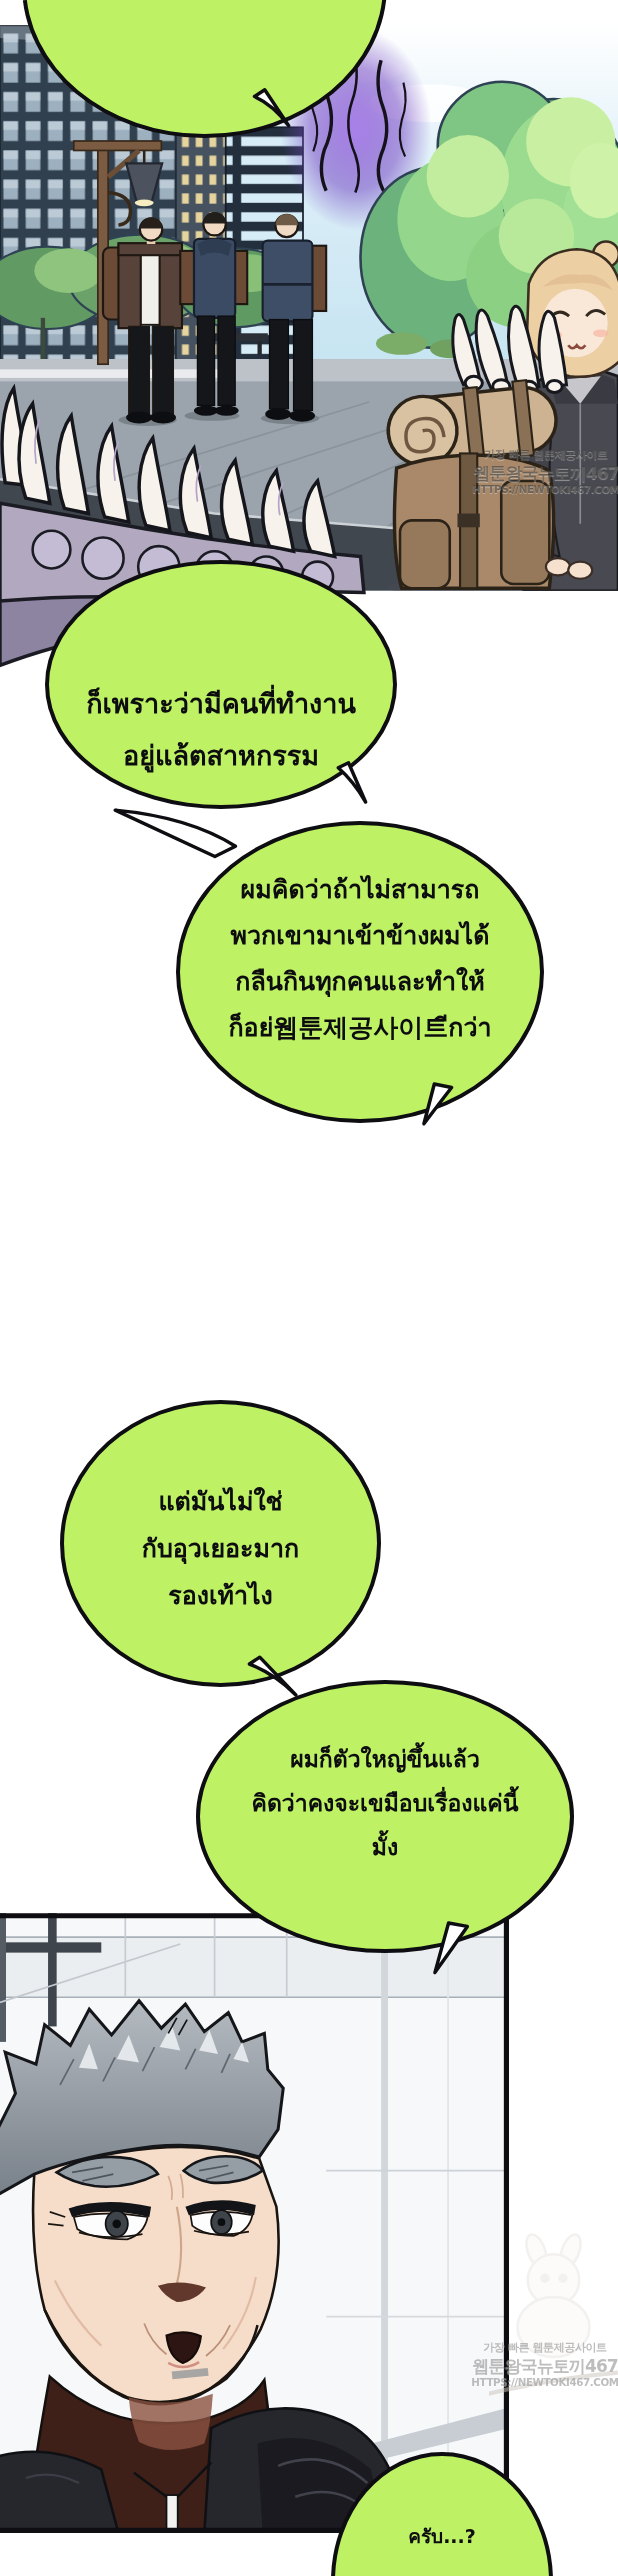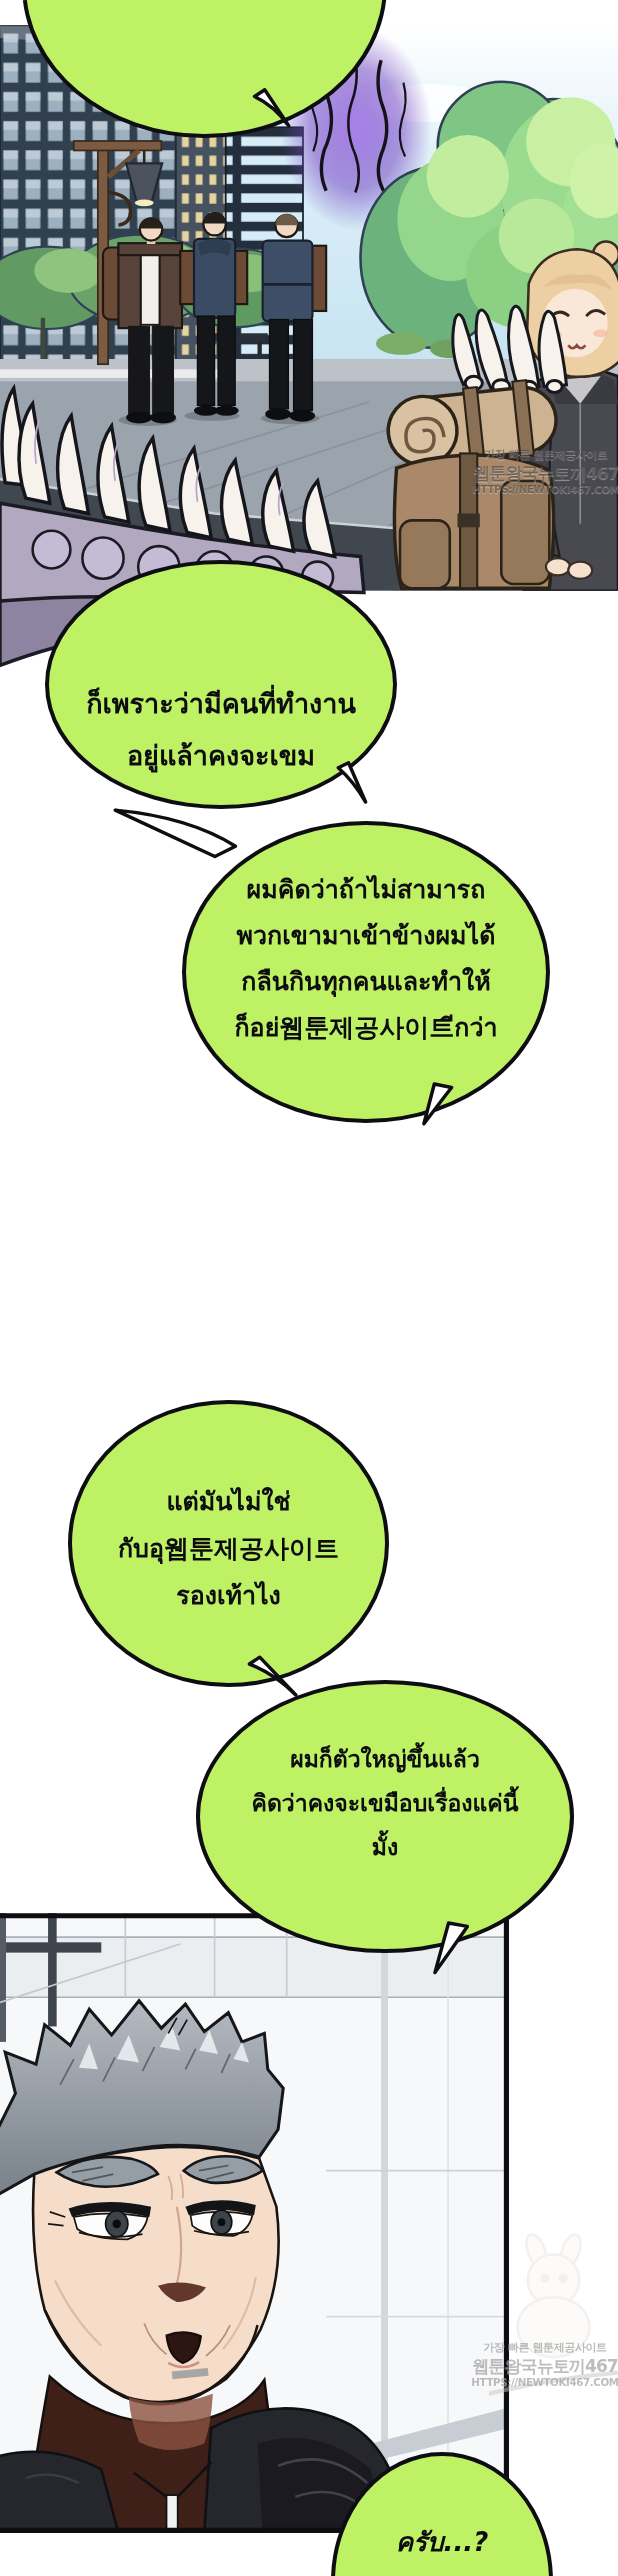--- a/index.html
+++ b/index.html
@@ -9,22 +9,22 @@
   .abs{position:absolute;}
   
   .bubble{position:absolute;background:#bef264;border:4.3px solid #0e0e12;border-radius:50%;
           display:flex;flex-direction:column;align-items:center;justify-content:center;
           z-index:3;box-sizing:border-box;text-align:center;color:#0d0d10;}
   .tail{position:absolute;z-index:4;overflow:visible;}
   .b1 .bline{font-size:27px;line-height:52px;font-weight:600;white-space:nowrap;}
   .b2 .bline{font-size:25px;line-height:46px;font-weight:600;white-space:nowrap;}
   .b3 .bline{font-size:25px;line-height:47px;font-weight:600;white-space:nowrap;}
   .b4 .bline{font-size:23px;line-height:44px;font-weight:600;white-space:nowrap;}
-  .b5-text{position:absolute;top:65px;width:100%;text-align:center;font-size:26px;
-           font-weight:600;color:#0d0d10;font-style:italic;}
+  .b5-text{position:absolute;top:65px;width:100%;text-align:center;font-size:19px;
+           font-weight:600;color:#0d0d10;}
   
   .wm{position:absolute;width:148px;text-align:center;z-index:2;
       text-shadow:0 0.9px 0.9px rgba(255,255,255,.4);}
   .wm .wm1{font-size:11px;font-weight:bold;line-height:14.6px;letter-spacing:-0.4px;}
   .wm .wm2{font-size:17px;font-weight:bold;line-height:20.6px;letter-spacing:-0.9px;}
   .wm .wm3{font-size:10.3px;font-weight:bold;line-height:13.7px;letter-spacing:-0.4px;}
   .wm-scene{color:rgba(60,58,55,0.58);}
   .wm-bottom{color:rgba(145,145,145,0.60);}
   
   #panel-man{position:absolute;left:0;top:1913px;width:509px;height:620px;z-index:1;}
@@ -286,42 +286,42 @@
 
   <div class="bubble" style="left:21.5px;top:-167px;width:365px;height:305px;">
     <span></span>
   </div>
   <svg class="tail" style="left:249px;top:88px;" width="52" height="47" viewBox="0 0 60 55">
     <path d="M6 10 Q28 20 46 44 L18 2 Z" fill="#ffffff" stroke="#0e0e12" stroke-width="4" stroke-linejoin="round"></path>
   </svg>
 
   <div class="bubble b1" style="left:45px;top:560px;width:352px;height:249px;padding-top:90px;">
     <div class="bline">ก็เพราะว่ามีคนที่ทำงาน</div>
-    <div class="bline">อยู่แล้าคงจะเขม</div>
+    <div class="bline">อยู่แล้ตสาหกรรม</div>
   </div>
   <svg class="tail" style="left:333px;top:761px;" width="43" height="47" viewBox="0 0 50 55">
     <path d="M6 8 Q24 24 38 48 L18 2 Z" fill="#ffffff" stroke="#0e0e12" stroke-width="4" stroke-linejoin="round"></path>
   </svg>
 
-  <div class="bubble b2" style="left:182px;top:821px;width:368px;height:302px;padding-bottom:26px;justify-content:center;">
+  <div class="bubble b2" style="left:176px;top:821px;width:368px;height:302px;padding-bottom:26px;justify-content:center;">
     <div class="bline">ผมคิดว่าถ้าไม่สามารถ</div>
     <div class="bline">พวกเขามาเข้าข้างผมได้</div>
     <div class="bline">กลืนกินทุกคนและทำให้</div>
     <div class="bline">ก็อย่웹툰제공사이트ีกว่า</div>
   </div>
   <svg class="tail" style="left:110px;top:805px;" width="129" height="55" viewBox="0 0 150 64">
     <path d="M146 48 Q92 14 6 6 Q66 34 122 60 Z" fill="#ffffff" stroke="#0e0e12" stroke-width="4" stroke-linejoin="round"></path>
   </svg>
   <svg class="tail" style="left:417px;top:1084px;" width="45" height="45" viewBox="0 0 52 52">
     <path d="M40 4 Q26 22 8 46 L20 0 Z" fill="#ffffff" stroke="#0e0e12" stroke-width="4" stroke-linejoin="round"></path>
   </svg>
 
-  <div class="bubble b3" style="left:68px;top:1400px;width:321px;height:287px;padding-top:10.3px;font-family:Liberation Serif, serif;">
+  <div class="bubble b3" style="left:60px;top:1400px;width:321px;height:287px;padding-top:10.3px;font-family:Liberation Serif, serif;">
     <div class="bline">แต่มันไม่ใช่</div>
-    <div class="bline">กับอุ웹툰제공사이트</div>
+    <div class="bline">กับอุวเยอะมาก</div>
     <div class="bline">รองเท้าไง</div>
   </div>
   <svg class="tail" style="left:246px;top:1657px;" width="55" height="45" viewBox="0 0 64 52">
     <path d="M4 8 Q34 20 58 44 L16 0 Z" fill="#ffffff" stroke="#0e0e12" stroke-width="4" stroke-linejoin="round"></path>
   </svg>
 
   <div class="bubble b4" style="left:196px;top:1680px;width:378px;height:273px;padding-bottom:27.5px;text-align:right;">
     <div class="bline">ผมก็ตัวใหญ่ขึ้นแล้ว</div>
     <div class="bline">คิดว่าคงจะเขมือบเรื่องแค่นี้</div>
     <div class="bline">มั้ง</div>

